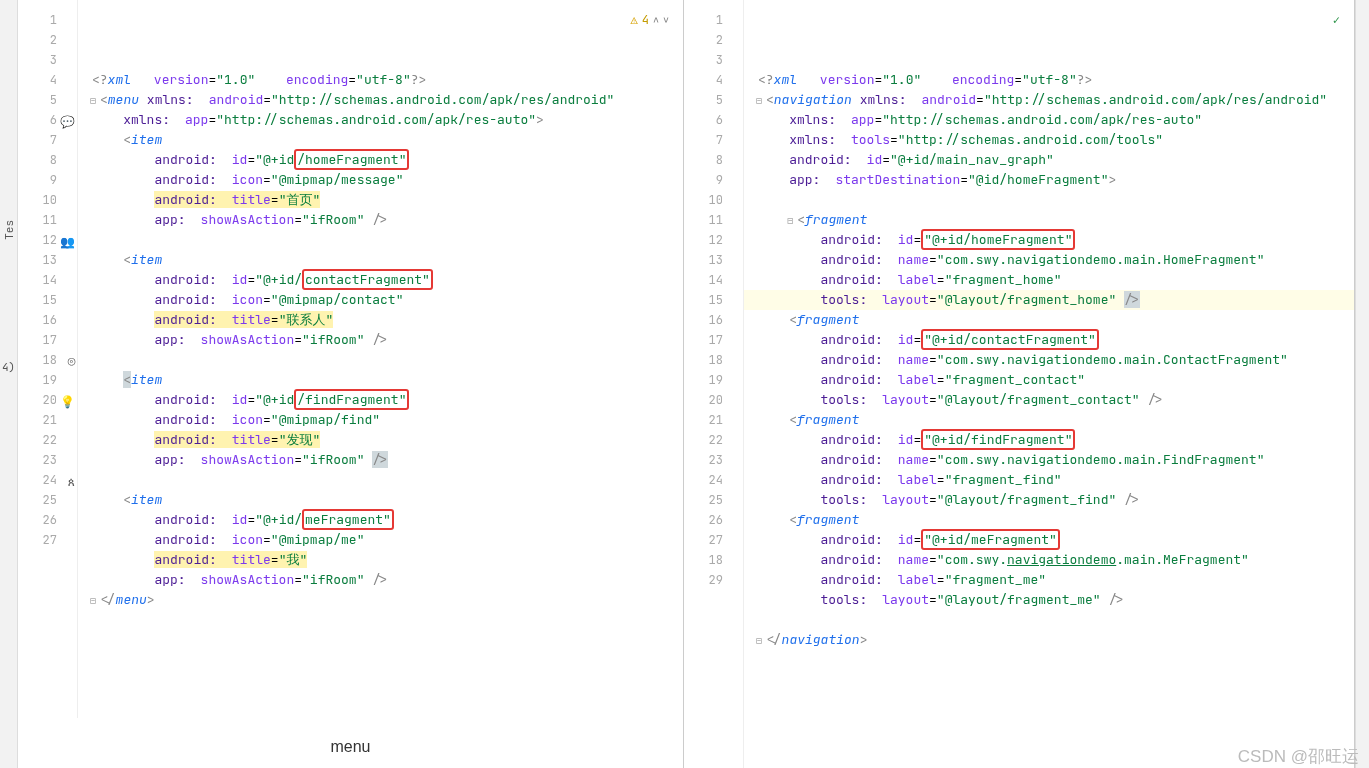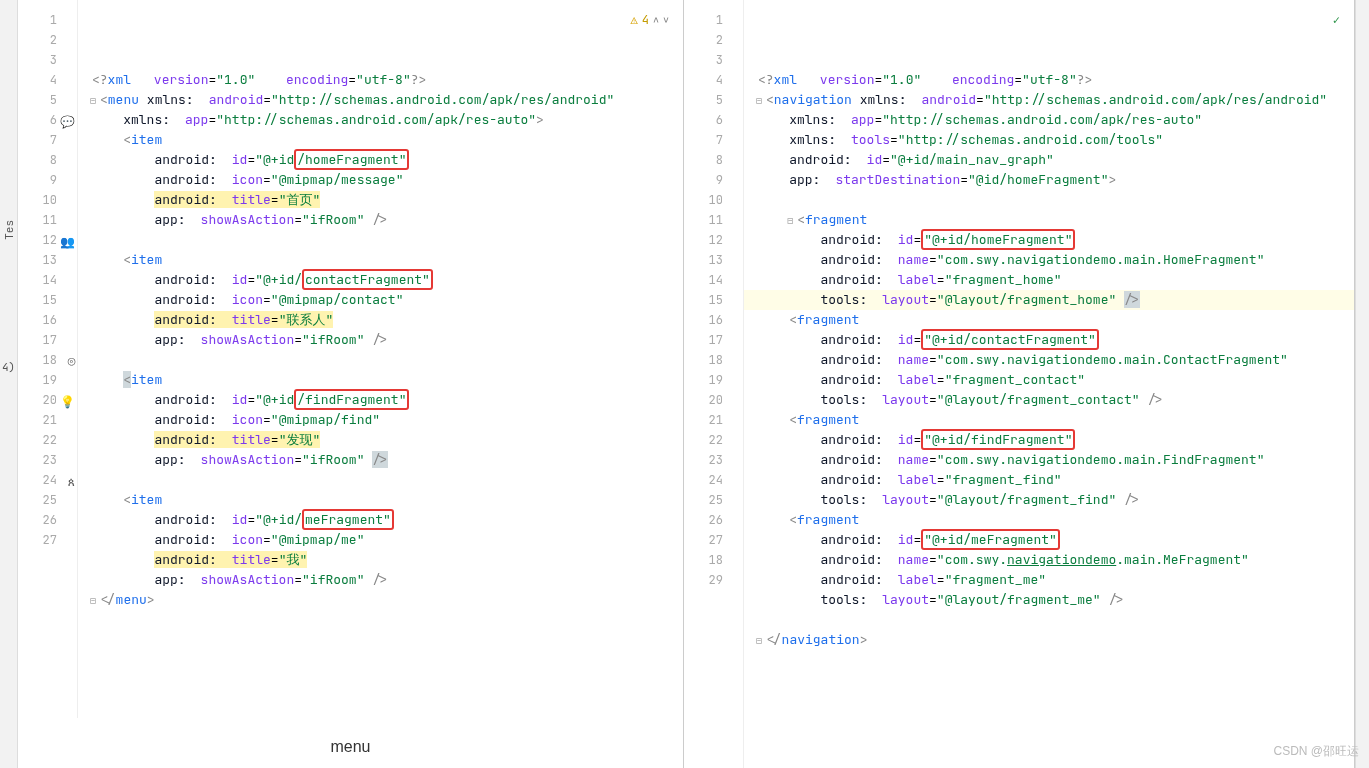--- a/index.html
+++ b/index.html
@@ -23,30 +23,30 @@
   .gutter { width: 60px; background: #fff; border-right: 1px solid #eee; text-align: right; padding-top: 10px; color: #aaa; font-size: 12px; line-height: 20px; user-select: none; }
   .gutter .ln { padding-right: 20px; position: relative; height: 20px; }
   .gutter .ic { position: absolute; right: 2px; top: 2px; font-size: 12px; color: #555; }
   .code { flex: 1; padding-top: 10px; line-height: 20px; white-space: pre; font-size: 13px; position: relative; }
   .code .row { height: 20px; padding-left: 14px; }
   .top-indicator { position: absolute; top: 10px; right: 14px; font-size: 12px; color: #c49b00; z-index: 2; display: flex; gap: 4px; align-items: center; }
   .top-indicator .warn::before { content: "⚠"; color: #d6a100; }
   .top-indicator .ok::before { content: "✓"; color: #2b9348; }
   .top-indicator .chev { color: #888; font-size: 10px; }
   
-  .t-tag { color: #1f6feb; }
+  .t-tag { color: #1f6feb; font-style: italic; }
   .t-attr { color: #7c3aed; margin-left: 15px; }
-  .t-ns { color: #0f172a; }
+  .t-ns { color: #4c1d95; }
   .t-val { color: #0a7d3e; }
   .t-punc { color: #888; }
   .t-hl { background: #fff3b0; }
   .t-caret { background: #cfd8dc; }
   .boxred { border: 2px solid #e53935; border-radius: 3px; padding: 0 1px; }
   .caption { text-align: center; font-size: 16px; color: #333; padding: 20px 0 12px; font-family: Arial, sans-serif; }
-  .watermark { position: fixed; bottom: 8px; right: 10px; color: #bbb; font-size: 12px; font-family: Arial, sans-serif; }
+  .watermark { position: fixed; bottom: 0; right: 10px; color: #bbb; font-size: 17px; font-family: Arial, sans-serif; }
   .bulb { color: #f2b200; font-size: 12px; }
   .folding { color: #aaa; font-size: 10px; display:inline-block; width:10px; margin-left:-2px; }
   .right-stub { width: 14px; background: #f2f2f2; border-left:1px solid #ddd; }
 </style>
 </head>
 <body>
 
 <div class="side-stub">
   <span class="side-text">Tes</span>
   <span class="side-text2">4)</span>

